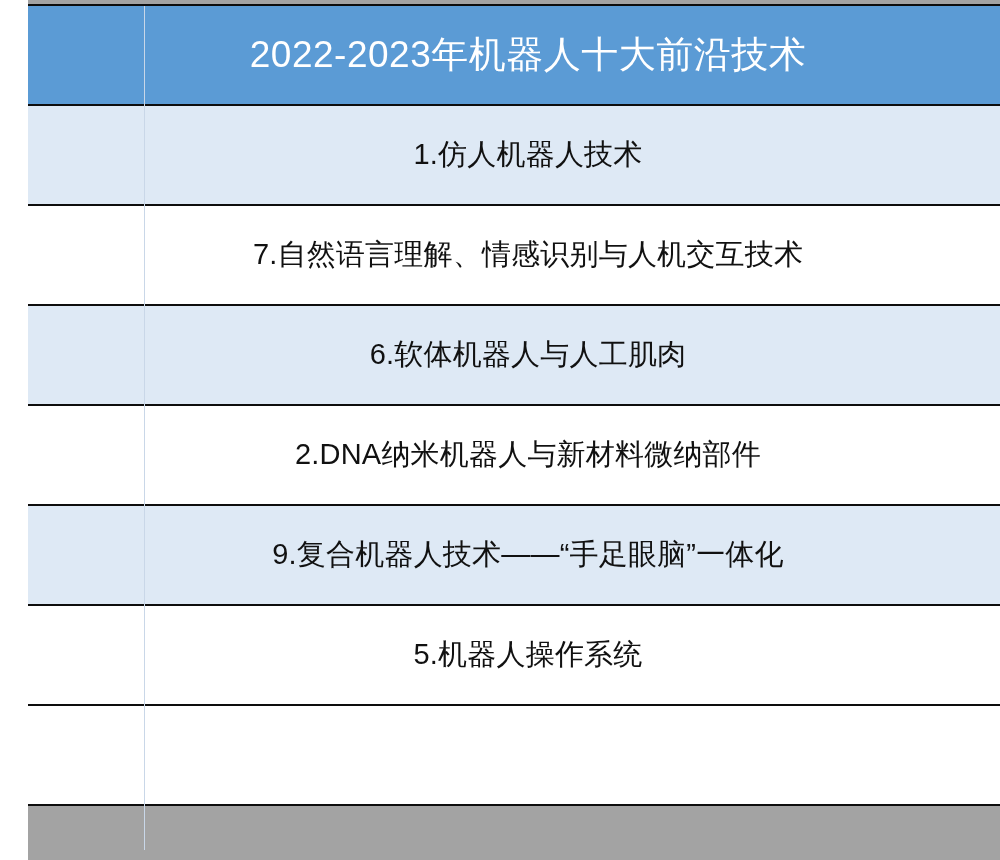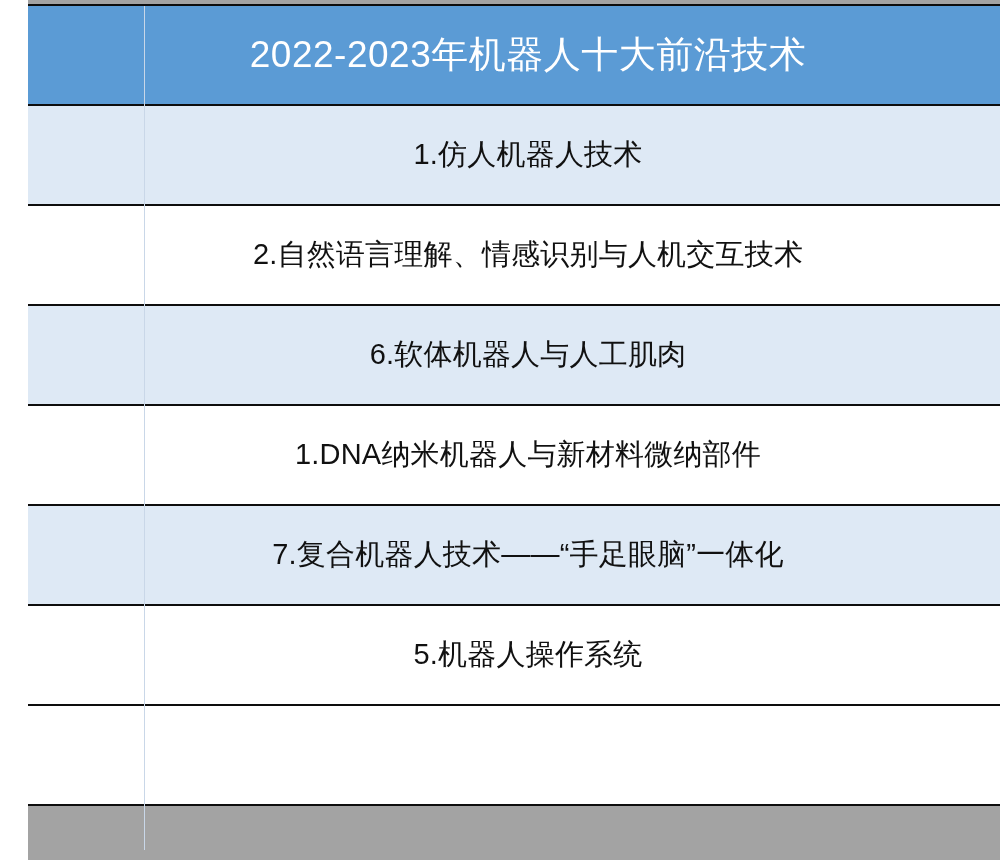--- a/index.html
+++ b/index.html
@@ -97,41 +97,41 @@
       </tr>
 
       <tr class="body-row row-shaded">
         <td>
           <span class="cell-text">1.仿人机器人技术</span>
         </td>
       </tr>
 
       <tr class="body-row row-plain">
         <td>
-          <span class="cell-text">2.自然语言理解、情感识别与人机交互技术</span>
+          <span class="cell-text">7.自然语言理解、情感识别与人机交互技术</span>
         </td>
       </tr>
 
       <tr class="body-row row-shaded">
         <td>
           <span class="cell-text">6.软体机器人与人工肌肉</span>
         </td>
       </tr>
 
       <tr class="body-row row-plain">
         <td>
-          <span class="cell-text">1.DNA纳米机器人与新材料微纳部件</span>
+          <span class="cell-text">2.DNA纳米机器人与新材料微纳部件</span>
         </td>
       </tr>
 
 
 
       <tr class="body-row row-shaded">
         <td>
-          <span class="cell-text">7.复合机器人技术——“手足眼脑”一体化</span>
+          <span class="cell-text">9.复合机器人技术——“手足眼脑”一体化</span>
         </td>
       </tr>
 
       <tr class="body-row row-plain">
         <td>
           <span class="cell-text">5.机器人操作系统</span>
         </td>
       </tr>
 
 

